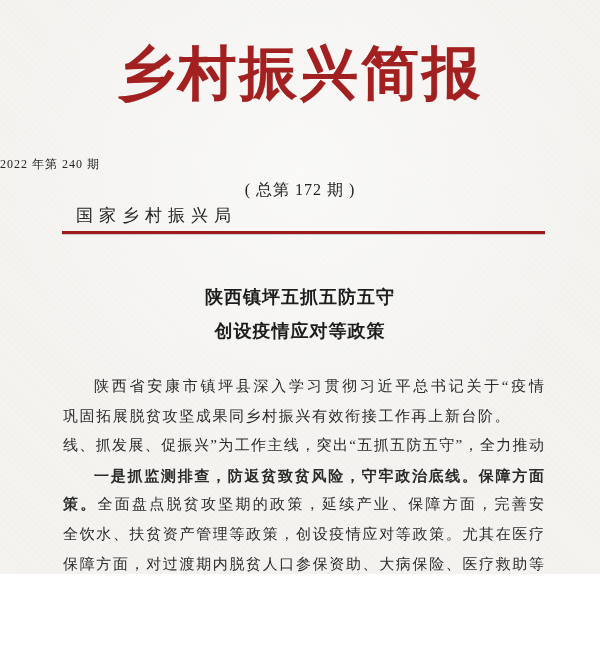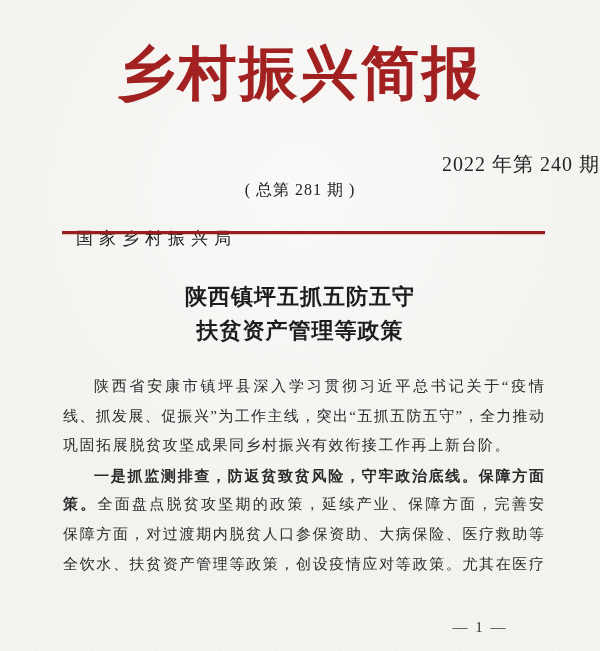--- a/index.html
+++ b/index.html
@@ -1,61 +1,61 @@
 <!DOCTYPE html>
 <html><head>
 <meta charset="utf-8">
 <style>
   html, body { margin: 0; padding: 0; }
   .sheet {
     position: relative;
     width: 600px;
-    height: 651px;
+    height: 574px;
     overflow: hidden;
     background:
       radial-gradient(circle at 50% 30%, rgba(255,255,255,0.55) 0%, rgba(255,255,255,0) 60%),
       repeating-linear-gradient(45deg, rgba(0,0,0,0.008) 0 2px, rgba(0,0,0,0) 2px 5px),
       #f4f3f0;
     font-family: "Liberation Serif", "DejaVu Serif", serif;
     color: #262626;
   }
   .masthead-title {
     position: absolute; top: 36px; left: 0; width: 600px;
     text-align: center;
     font-size: 58px; line-height: 76px;
     font-weight: bold; letter-spacing: 3px;
     text-shadow: 0.4px 0.4px 0 rgba(120,20,20,0.35);
   }
   .issue-no {
     position: absolute; top: 152px; left: 0; width: 600px;
-    text-align: right; font-size: 20px; line-height: 24px;
+    text-align: left; font-size: 12px; line-height: 24px;
     letter-spacing: 1px; color: #242424;
   }
   .issue-total {
     position: absolute; top: 178px; left: 0; width: 600px;
     text-align: center; font-size: 16px; line-height: 24px;
     letter-spacing: 1px; color: #242424;
   }
   .pub-row {
     position: absolute; top: 202px; left: 63px; width: 482px;
     box-sizing: border-box; padding: 0 30px 0 13px;
     display: flex; justify-content: space-between; align-items: flex-start;
-    font-size: 17px; line-height: 27px; color: #222; margin-top: 23px;
+    font-size: 17px; line-height: 27px; color: #222;
   }
   .publisher { letter-spacing: 6px; }
   .date { letter-spacing: 1px; }
   .red-rule {
     position: absolute; top: 231px; left: 62px;
     width: 483px; height: 3px;
     box-shadow: 0 0.5px 0 rgba(100,10,10,0.4);
   }
   .article-title {
     position: absolute; top: 280px; left: 0; width: 600px;
     text-align: center; font-weight: bold;
-    font-size: 22px; line-height: 34px; letter-spacing: 1px;
+    font-size: 18px; line-height: 34px; letter-spacing: 1px;
     color: #1d1d1d;
   }
   .article-body {
     position: absolute; top: 372px; left: 63px; width: 481px;
     font-size: 15px; color: #2b2b2b;
   }
   .body-line {
     height: 29.6px; line-height: 29.6px;
     white-space: nowrap;
     text-align: justify;
@@ -73,38 +73,38 @@
 </style>
 </head>
 <body>
 
 <div class="sheet" style="background-color: rgb(244, 243, 240);">
 
   <div class="masthead-title" style="color: rgb(163, 32, 32);">乡村振兴简报</div>
 
   <div class="issue-no">2022 年第 240 期</div>
 
-  <div class="issue-total">( 总第 281 期 )</div>
+  <div class="issue-total">( 总第 172 期 )</div>
 
   <div class="pub-row">
     <span class="publisher">国家乡村振兴局</span>
   </div>
 
   <div class="red-rule" style="background: rgb(156, 27, 29);"></div>
 
   <div class="article-title">
     <div>陕西镇坪五抓五防五守</div>
-    <div>扶贫资产管理等政策</div>
+    <div>创设疫情应对等政策</div>
   </div>
 
   <div class="article-body" style="color: rgb(43, 43, 43);">
       <div class="body-line indent"><span>陕西省安康市镇坪县深入学习贯彻习近平总书记关于“疫情</span></div>
+      <div class="body-line no-fill"><span>巩固拓展脱贫攻坚成果同乡村振兴有效衔接工作再上新台阶。</span></div>
       <div class="body-line"><span>线、抓发展、促振兴”为工作主线，突出“五抓五防五守”，全力推动</span></div>
-      <div class="body-line no-fill"><span>巩固拓展脱贫攻坚成果同乡村振兴有效衔接工作再上新台阶。</span></div>
       <div class="body-line indent"><span class="seg-hei">一是抓监测排查，防返贫致贫风险，守牢政治底线。</span><span class="seg-kai">保障方面</span></div>
       <div class="body-line"><span class="seg-kai">策。</span><span>全面盘点脱贫攻坚期的政策，延续产业、保障方面，完善安</span></div>
+      <div class="body-line"><span>全饮水、扶贫资产管理等政策，创设疫情应对等政策。尤其在医疗</span></div>
       <div class="body-line"><span>保障方面，对过渡期内脱贫人口参保资助、大病保险、医疗救助等</span></div>
-      <div class="body-line"><span>全饮水、扶贫资产管理等政策，创设疫情应对等政策。尤其在医疗</span></div>
     </div>
 
   <div class="page-number">— 1 —</div>
 
 </div>
 
 </body></html>

